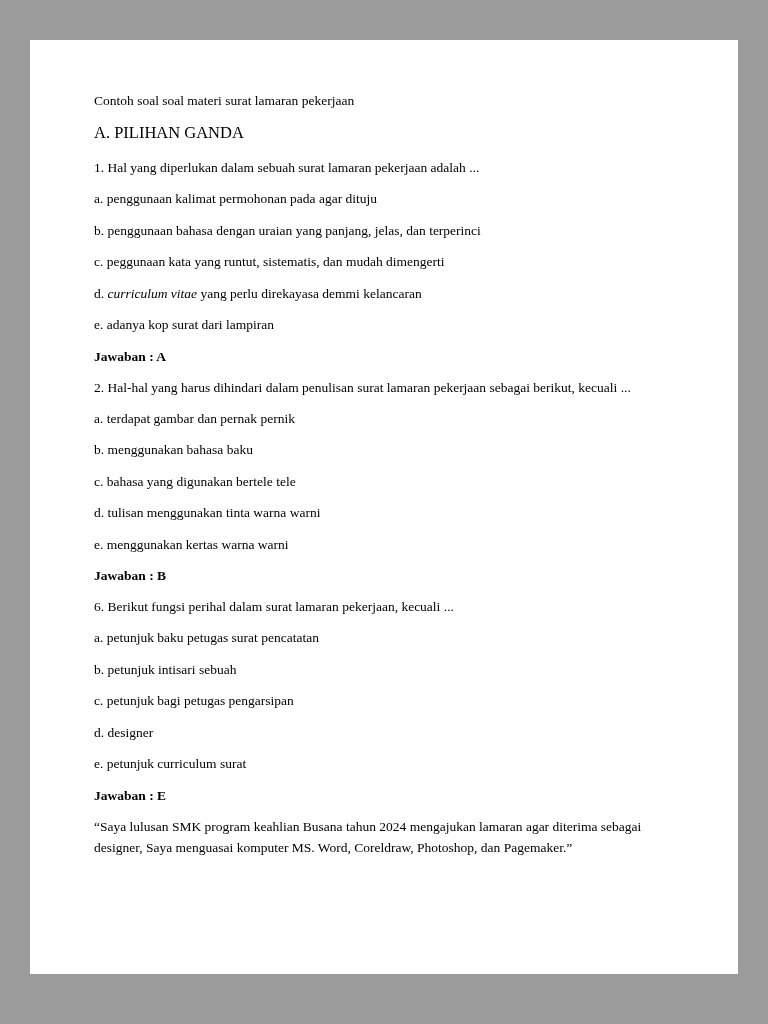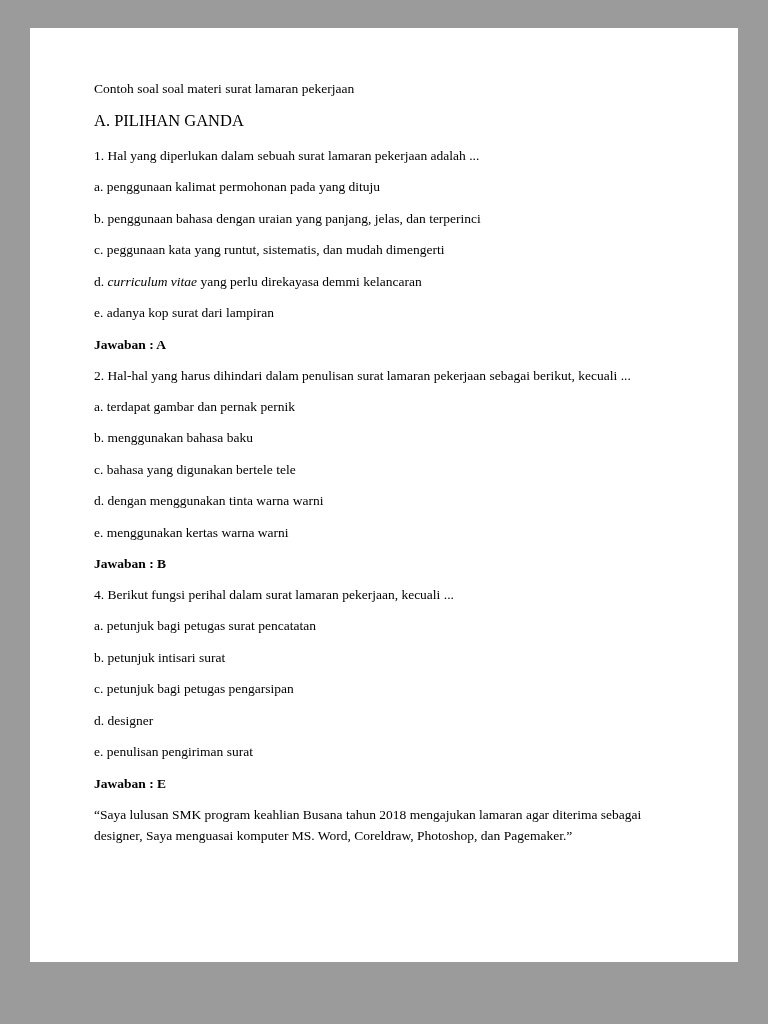--- a/index.html
+++ b/index.html
@@ -11,21 +11,21 @@
   }
   .viewer {
     position: relative;
     width: 768px;
     height: 1024px;
     overflow: hidden;
   }
   .page {
     position: absolute;
     left: 30px;
-    top: 28px;
+    top: 40px;
     width: 708px;
     height: 934px;
     background: #ffffff;
     padding: 50px 64px 0 64px;
   }
   .page p {
     font-size: 13.5px;
     line-height: 21px;
     margin: 0 0 10px 0;
   }
@@ -46,46 +46,46 @@
 
 <div class="viewer">
   <div class="page">
 
     <p class="doc-title">Contoh soal soal materi surat lamaran pekerjaan</p>
 
     <p class="section-heading">A. PILIHAN GANDA</p>
 
     <div>
       <p class="qtext"><span>1. Hal yang diperlukan dalam sebuah surat lamaran pekerjaan adalah ...</span><b></b><span></span></p>
-      <p class="option"><span>a. penggunaan kalimat permohonan pada yang dituju</span><i></i><span></span></p>
+      <p class="option"><span>a. penggunaan kalimat permohonan pada agar dituju</span><i></i><span></span></p>
       <p class="option"><span>b. penggunaan bahasa dengan uraian yang panjang, jelas, dan terperinci</span><i></i><span></span></p>
       <p class="option"><span>c. peggunaan kata yang runtut, sistematis, dan mudah dimengerti</span><i></i><span></span></p>
       <p class="option"><span>d. </span><i>curriculum vitae</i><span> yang perlu direkayasa demmi kelancaran</span></p>
       <p class="option"><span>e. adanya kop surat dari lampiran</span><i></i><span></span></p>
       <p class="answer">Jawaban : A</p>
     </div>
 
     <div>
       <p class="qtext"><span>2. Hal-hal yang harus dihindari dalam penulisan surat lamaran pekerjaan sebagai berikut, </span><b>kecuali</b><span> ...</span></p>
       <p class="option"><span>a. terdapat gambar dan pernak pernik</span></p>
       <p class="option"><span>b. menggunakan bahasa baku</span></p>
       <p class="option"><span>c. bahasa yang digunakan bertele tele</span></p>
-      <p class="option"><span>d. dengan menggunakan tinta warna warni</span></p>
+      <p class="option"><span>d. tulisan menggunakan tinta warna warni</span></p>
       <p class="option"><span>e. menggunakan kertas warna warni</span></p>
       <p class="answer">Jawaban : B</p>
     </div>
 
     <div>
-      <p class="qtext"><span>4. Berikut fungsi perihal dalam surat lamaran pekerjaan, </span><b>kecuali</b><span> ...</span></p>
-      <p class="option"><span>a. petunjuk bagi petugas surat pencatatan</span></p>
-      <p class="option"><span>b. petunjuk intisari surat</span></p>
+      <p class="qtext"><span>6. Berikut fungsi perihal dalam surat lamaran pekerjaan, </span><b>kecuali</b><span> ...</span></p>
+      <p class="option"><span>a. petunjuk baku petugas surat pencatatan</span></p>
+      <p class="option"><span>b. petunjuk intisari sebuah</span></p>
       <p class="option"><span>c. petunjuk bagi petugas pengarsipan</span></p>
       <p class="option"><span>d. designer</span></p>
-      <p class="option"><span>e. penulisan pengiriman surat</span></p>
+      <p class="option"><span>e. petunjuk curriculum surat</span></p>
       <p class="answer">Jawaban : E</p>
     </div>
 
     <div>
-      <p class="quote">“Saya lulusan SMK program keahlian Busana tahun 2018  mengajukan lamaran agar diterima sebagai designer, Saya menguasai komputer MS. Word, Coreldraw, Photoshop, dan Pagemaker.”</p>
+      <p class="quote">“Saya lulusan SMK program keahlian Busana tahun 2024  mengajukan lamaran agar diterima sebagai designer, Saya menguasai komputer MS. Word, Coreldraw, Photoshop, dan Pagemaker.”</p>
     </div>
 
   </div>
 </div>
 
 </body></html>

